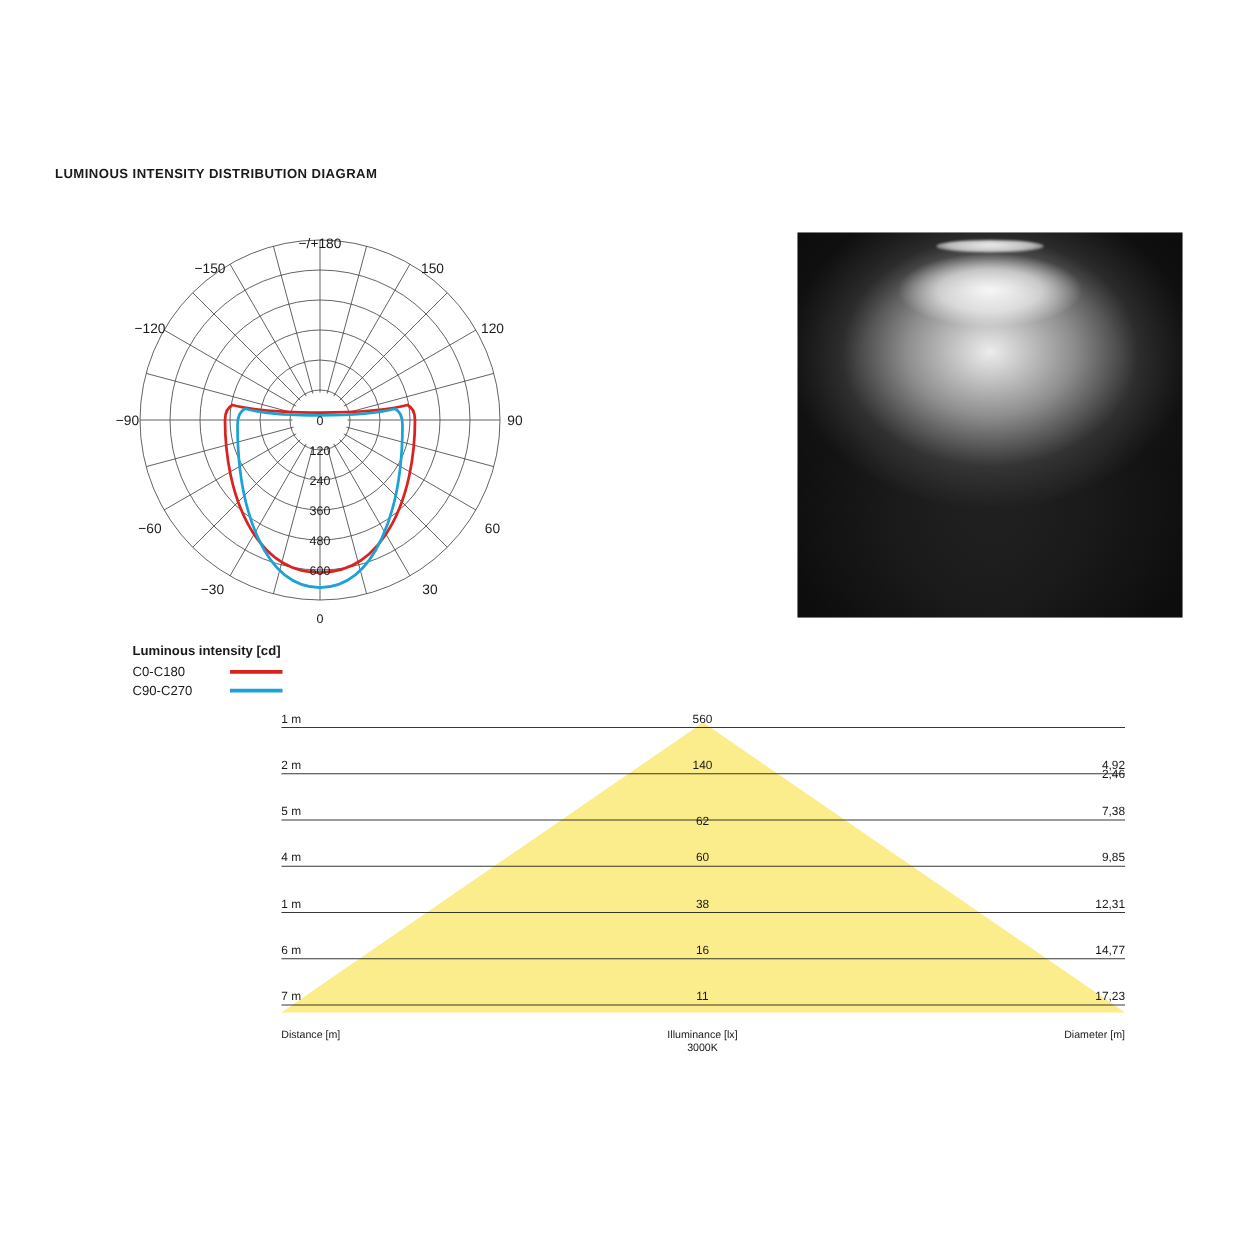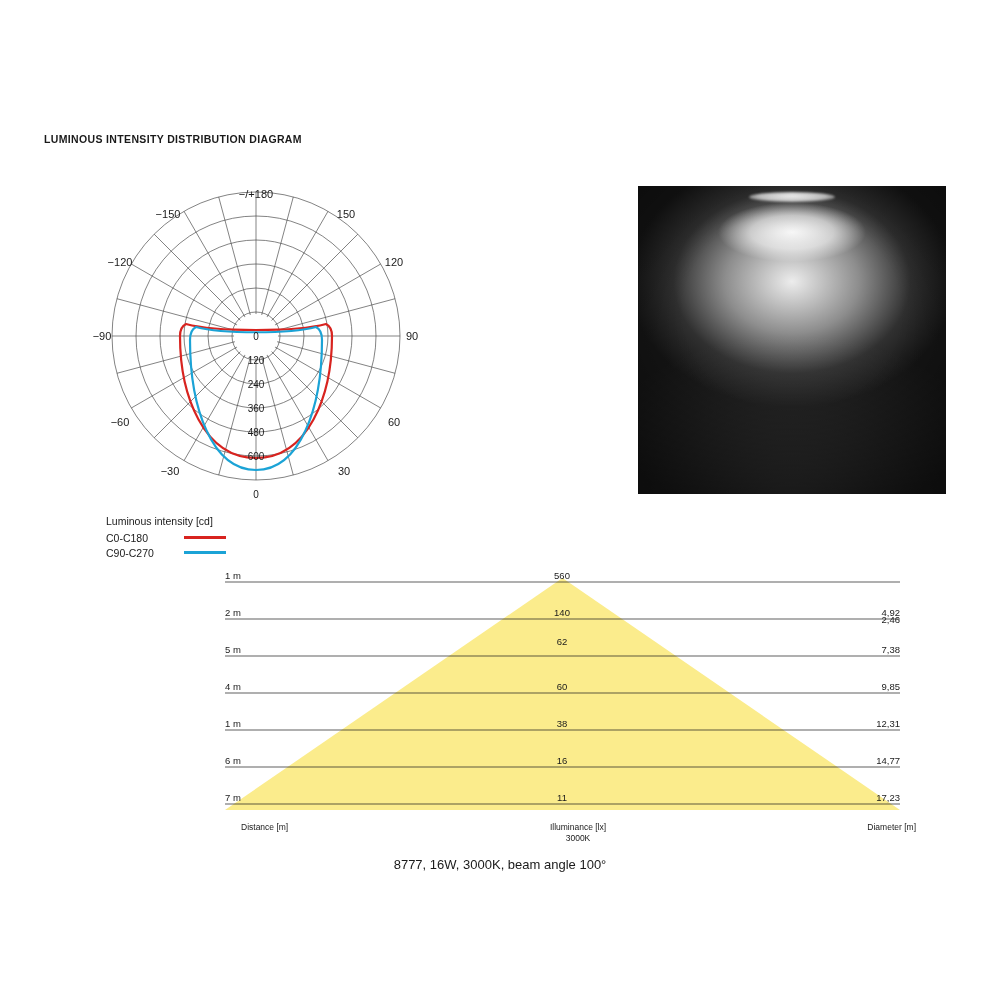--- a/index.html
+++ b/index.html
@@ -54,21 +54,21 @@
 
   
   .legend {
     position: absolute;
     left: 106px;
     top: 515px;
     width: 240px;
   }
   .legend-title {
     font-size: 10.5px;
-    font-weight: normal;
+    font-weight: bold;
     color: #1a1a1a;
     margin-bottom: 3px;
   }
   .legend-row {
     display: flex;
     align-items: center;
     height: 15px;
     font-size: 10.5px;
   }
   .legend-row .lbl { width: 78px; }
@@ -141,21 +141,20 @@
   .cone-row-diam  { right: 0px; width: 110px; text-align: right; }
 
   .cone-footer {
     position: absolute;
     left: 225px;
     top: 822px;
     width: 675px;
     height: 24px;
     font-size: 8.5px;
     color: #1a1a1a;
-    margin-left: 16px;
   }
   .cone-footer .f-left   { position: absolute; left: 0; top: 0; }
   .cone-footer .f-center { position: absolute; left: 292px; width: 90px; text-align: center; top: 0; line-height: 11px; }
   .cone-footer .f-right  { position: absolute; right: 0; top: 0; text-align: right; }
 
   .caption {
     position: absolute;
     left: 0;
     top: 857px;
     width: 1000px;
@@ -287,21 +286,21 @@
 
     <div class="cone-row-label cone-row-dist" style="top:0px;">1 m</div>
     <div class="cone-row-label cone-row-illum" style="top:0px;">560</div>
     <div class="cone-row-label cone-row-diam" style="top:0px;margin-top:44px;">2,46</div>
 
     <div class="cone-row-label cone-row-dist" style="top:37px;">2 m</div>
     <div class="cone-row-label cone-row-illum" style="top:37px;">140</div>
     <div class="cone-row-label cone-row-diam" style="top:37px;">4,92</div>
 
     <div class="cone-row-label cone-row-dist" style="top:74px;">5 m</div>
-    <div class="cone-row-label cone-row-illum" style="top:66px;">62</div>
+    <div class="cone-row-label cone-row-illum" style="top:82px;">62</div>
     <div class="cone-row-label cone-row-diam" style="top:74px;">7,38</div>
 
     <div class="cone-row-label cone-row-dist" style="top:111px;">4 m</div>
     <div class="cone-row-label cone-row-illum" style="top:111px;">60</div>
     <div class="cone-row-label cone-row-diam" style="top:111px;">9,85</div>
 
     <div class="cone-row-label cone-row-dist" style="top:148px;">1 m</div>
     <div class="cone-row-label cone-row-illum" style="top:148px;">38</div>
     <div class="cone-row-label cone-row-diam" style="top:148px;">12,31</div>
 
@@ -316,15 +315,14 @@
 
   <div class="cone-footer">
     <div class="f-left">Distance [m]</div>
     <div class="f-center">
       <div>Illuminance [lx]</div>
       <div>3000K</div>
     </div>
     <div class="f-right">Diameter [m]</div>
   </div>
 
-  <div class="caption">8777, 16W, 3000K, beam angle 100°</div>
 
 </div>
 
 </body></html>

